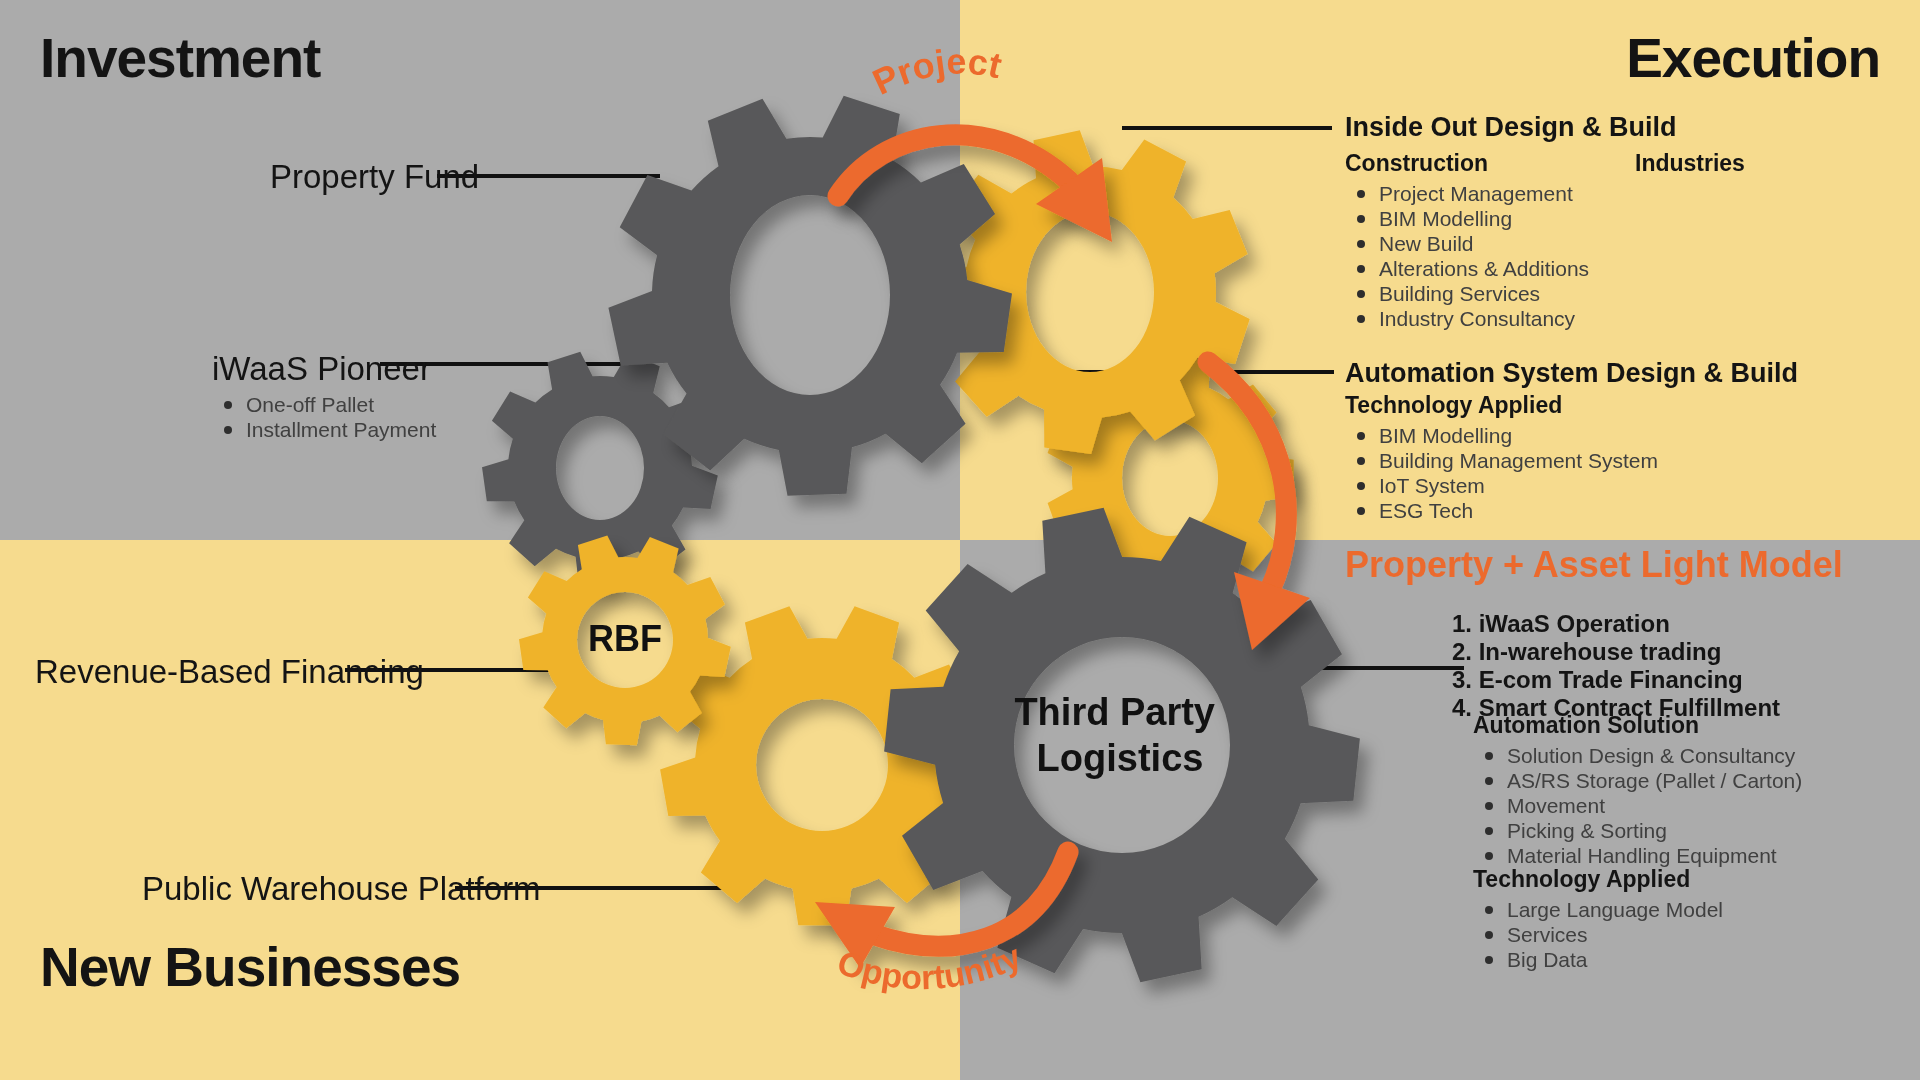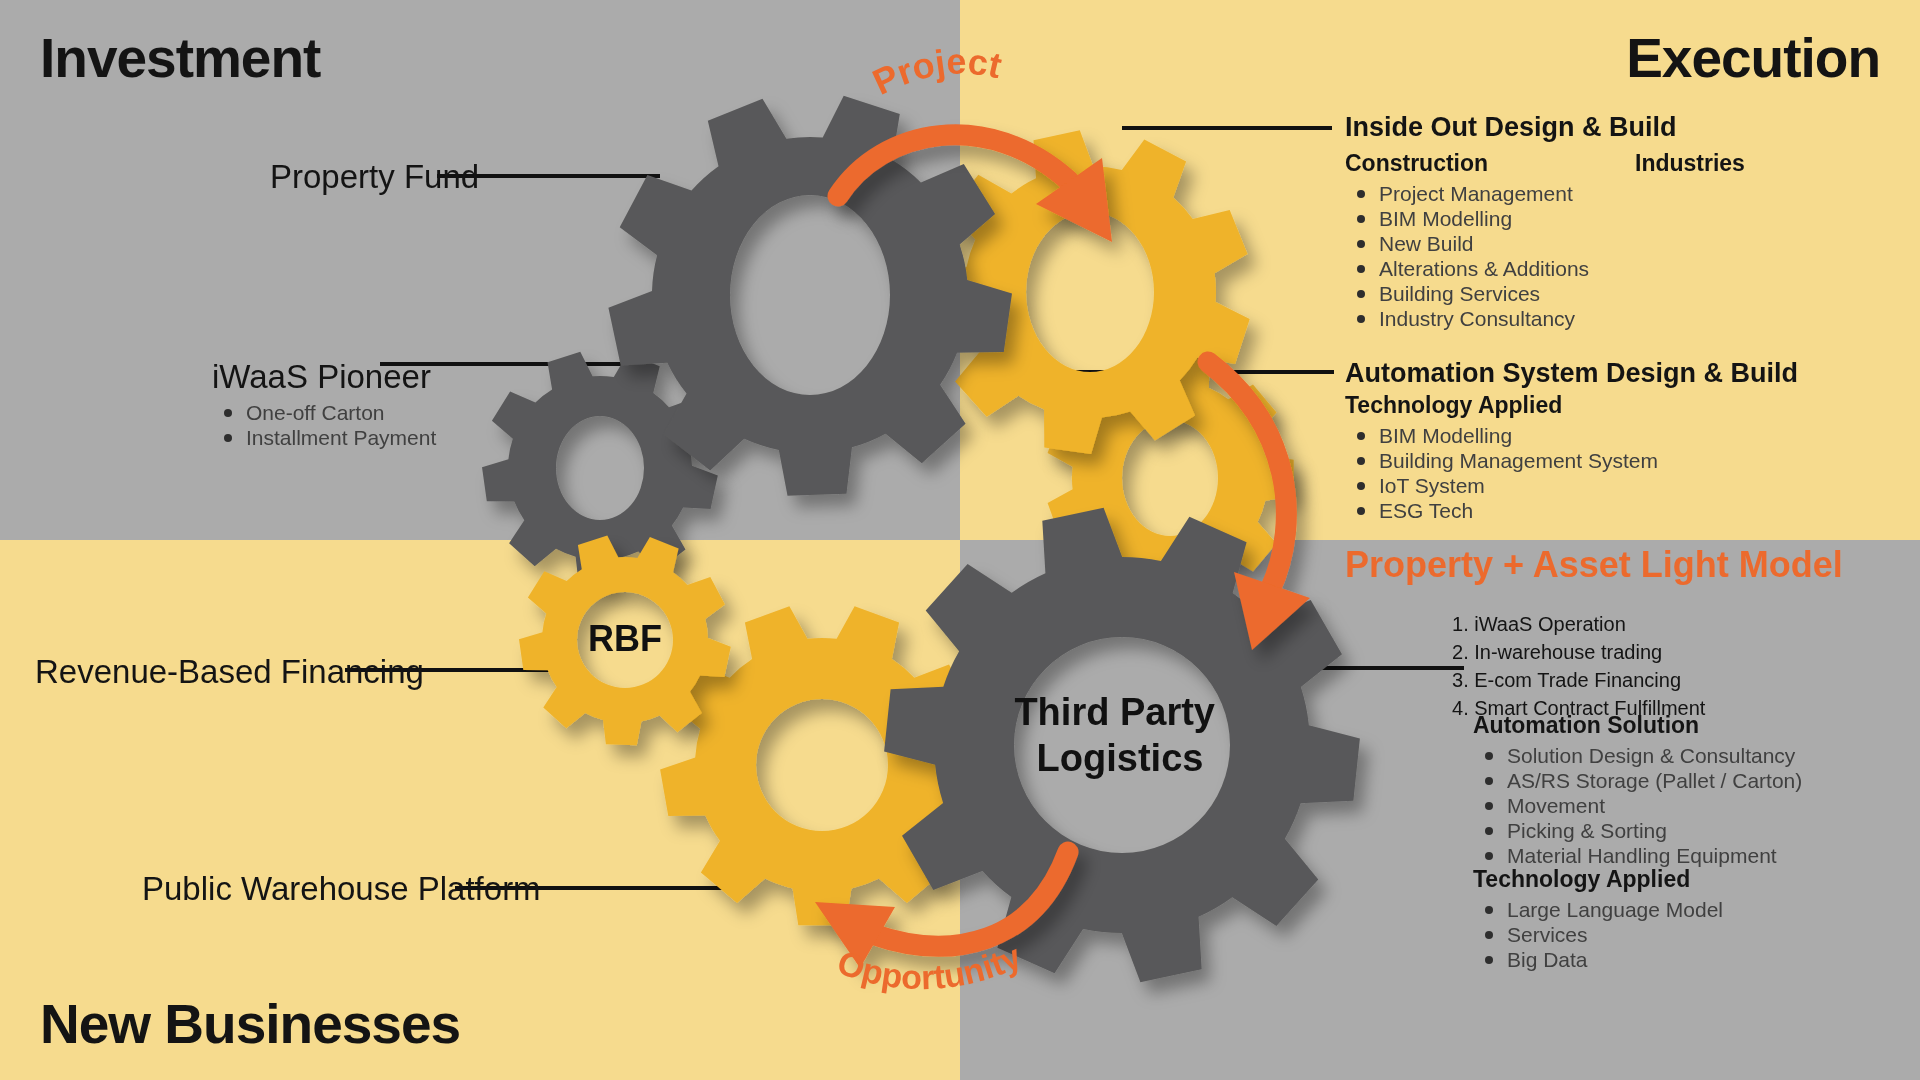--- a/index.html
+++ b/index.html
@@ -19,21 +19,21 @@
   .abs{position:absolute}
   .corner-title{font-size:55px;font-weight:700;color:var(--head);letter-spacing:-1px;white-space:nowrap}
   .callout-h{font-size:33px;font-weight:400;color:var(--head);white-space:nowrap}
   .sec-h{font-size:27px;font-weight:700;color:var(--head);white-space:nowrap}
   .sub-h{font-size:23px;font-weight:700;color:var(--head);white-space:nowrap}
   .palm-title{font-size:36px;font-weight:700;color:var(--orange);white-space:nowrap}
   ul.blt{list-style:none;margin-top:4px}
   ul.blt li{position:relative;padding-left:34px;font-size:21px;line-height:25px;color:var(--bullet);white-space:nowrap}
   ul.blt li::before{content:"";position:absolute;left:12px;top:9px;width:8px;height:8px;border-radius:50%;background:#2e2e2e}
   ol.num{list-style:none;counter-reset:n}
-  ol.num li{counter-increment:n;font-size:20px;line-height:28px;font-weight:400;color:var(--head);white-space:nowrap}
+  ol.num li{counter-increment:n;font-size:24px;line-height:28px;font-weight:700;color:var(--head);white-space:nowrap}
   ol.num li::before{content:counter(n)". "}
   text{font-family:"Liberation Sans", sans-serif}
   .arc-label{font-size:36px;font-weight:700;fill:var(--orange)}
   .gear-text{font-weight:700;fill:#111}
 </style>
 </head>
 <body>
 
 <div class="board">
 
@@ -92,30 +92,30 @@
 
     <text class="gear-text" x="625" y="651" font-size="36" text-anchor="middle">RBF</text>
     <text class="gear-text" x="1120" y="725" font-size="38" text-anchor="middle">
       <tspan x="1120">Third Party</tspan>
       <tspan x="1120" dy="46">Logistics</tspan>
     </text>
   </svg>
 
   <div class="abs corner-title" style="left:40px;top:26px">Investment</div>
   <div class="abs corner-title" style="right:40px;top:26px">Execution</div>
-  <div class="abs corner-title" style="left:40px;top:992px">New Businesses</div>
+  <div class="abs corner-title" style="left:40px;top:935px">New Businesses</div>
 
   <div class="abs" style="left:270px;top:158px">
     <div class="callout-h">Property Fund</div>
   </div>
 
-  <div class="abs" style="left:212px;top:358px">
+  <div class="abs" style="left:212px;top:350px">
     <div class="callout-h">iWaaS Pioneer</div>
     <ul class="blt">
-        <li>One-off Carton</li>
+        <li>One-off Pallet</li>
         <li>Installment Payment</li>
       </ul>
   </div>
 
   <div class="abs sec-h" style="left:1345px;top:112px">Inside Out Design &amp; Build</div>
 
   <div class="abs" style="left:1345px;top:150px">
     <div class="sub-h">Construction</div>
     <ul class="blt">
         <li>Project Management</li>

